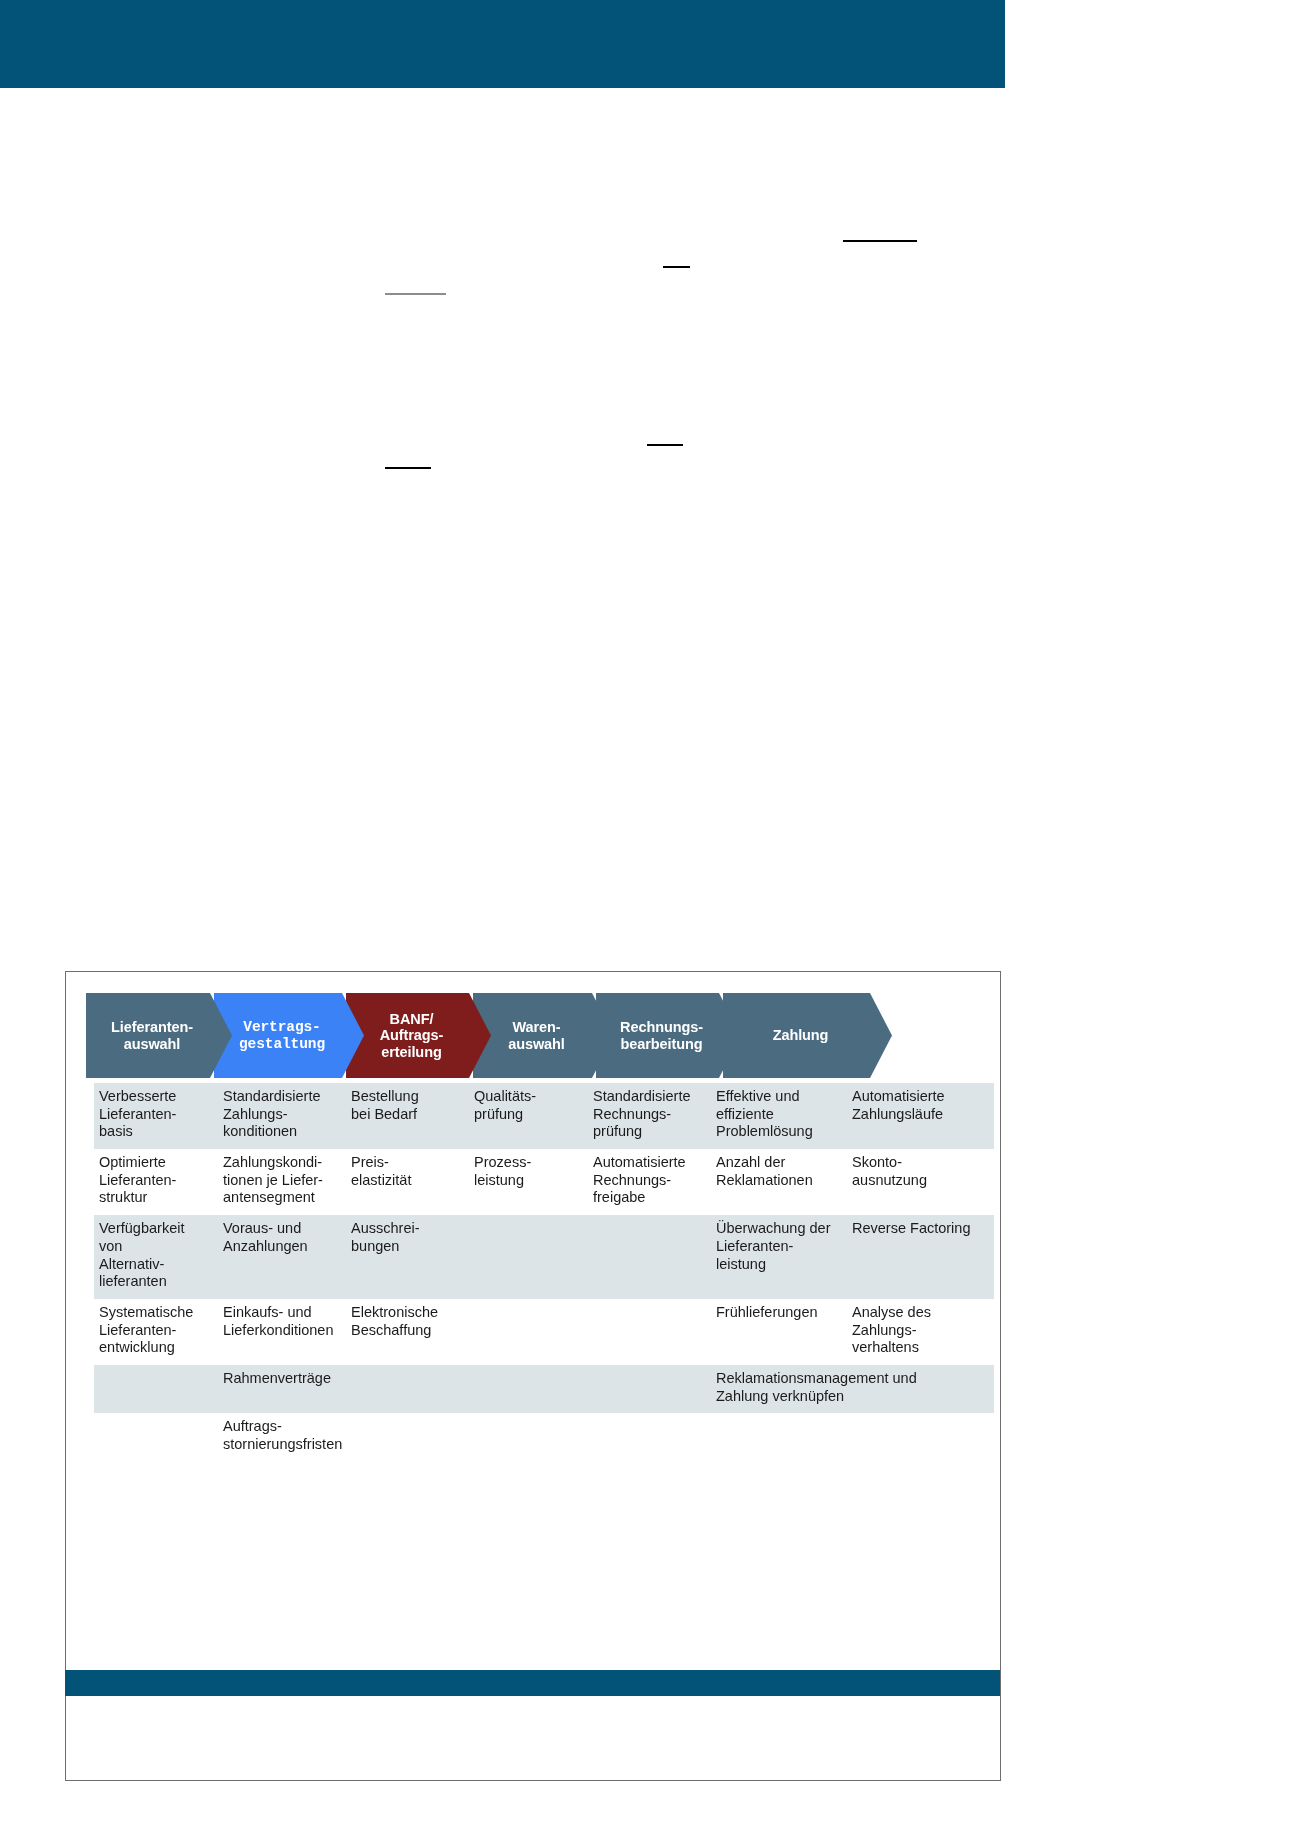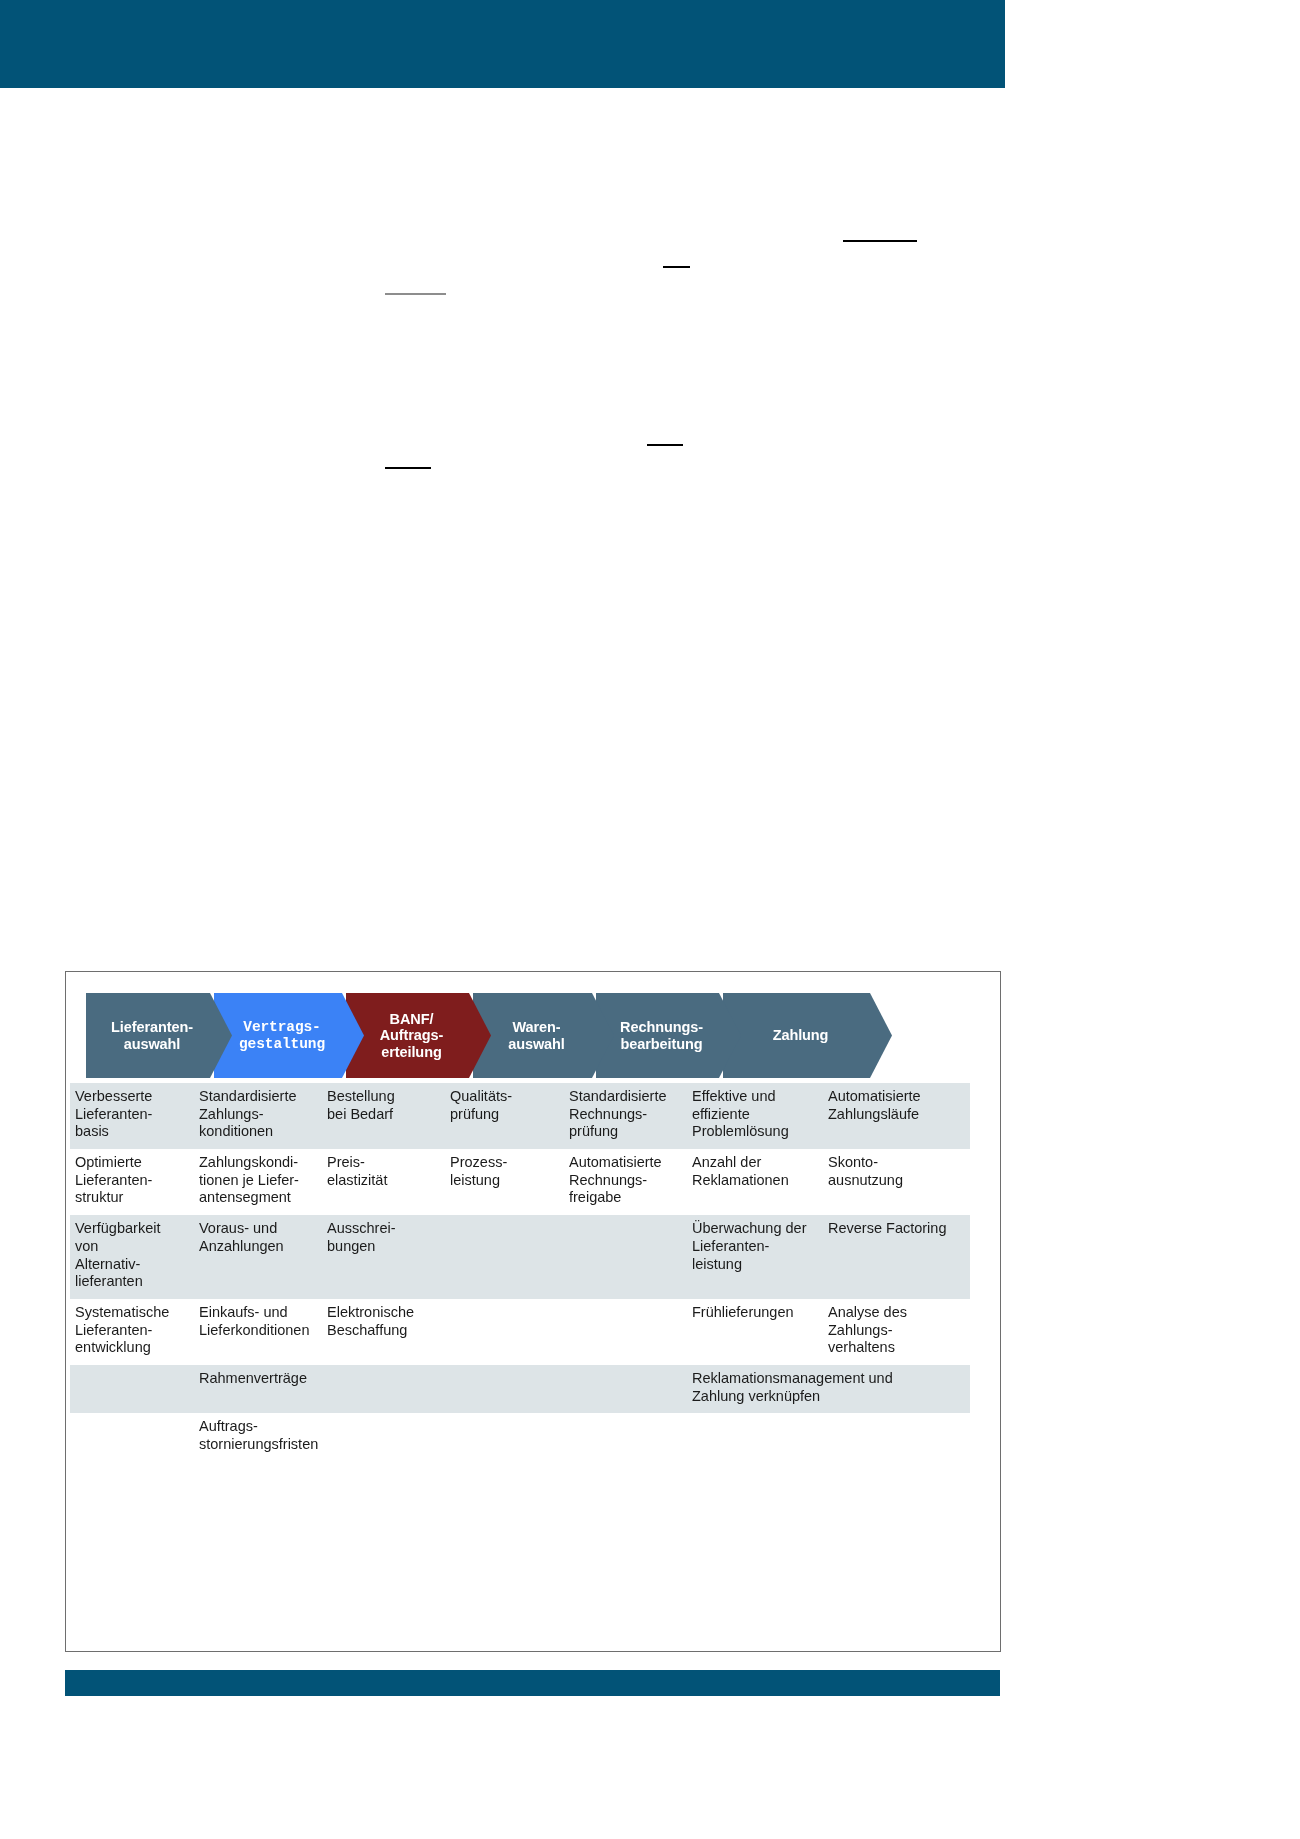--- a/index.html
+++ b/index.html
@@ -41,21 +41,21 @@
     height: 2px;
   }
   .rule.grey { background: #8d8d8d; }
 
   
   #figure-frame {
     position: absolute;
     left: 65px;
     top: 971px;
     width: 936px;
-    height: 681px;
+    height: 810px;
     border: 1px solid #6e6e6e;
     background: #ffffff;
     box-sizing: border-box;
   }
 
   
   #chevron-row {
     position: absolute;
     left: 20px;
     top: 21px;
@@ -81,21 +81,21 @@
     margin-right: 4px;
     box-sizing: border-box;
     padding: 0 20px 0 6px;
   }
   .chevron:last-child { margin-right: 0; }
   .chevron-label { display: block; white-space: pre-line; }
 
   
   #matrix {
     position: absolute;
-    left: 4px;
+    left: 28px;
     top: 111px;
     width: 900px;
     border-collapse: collapse;
     table-layout: fixed;
     font-size: 14.5px;
     color: #1b1b1b;
   }
   #matrix td {
     vertical-align: top;
     padding: 5px 10px 8px 5px;

